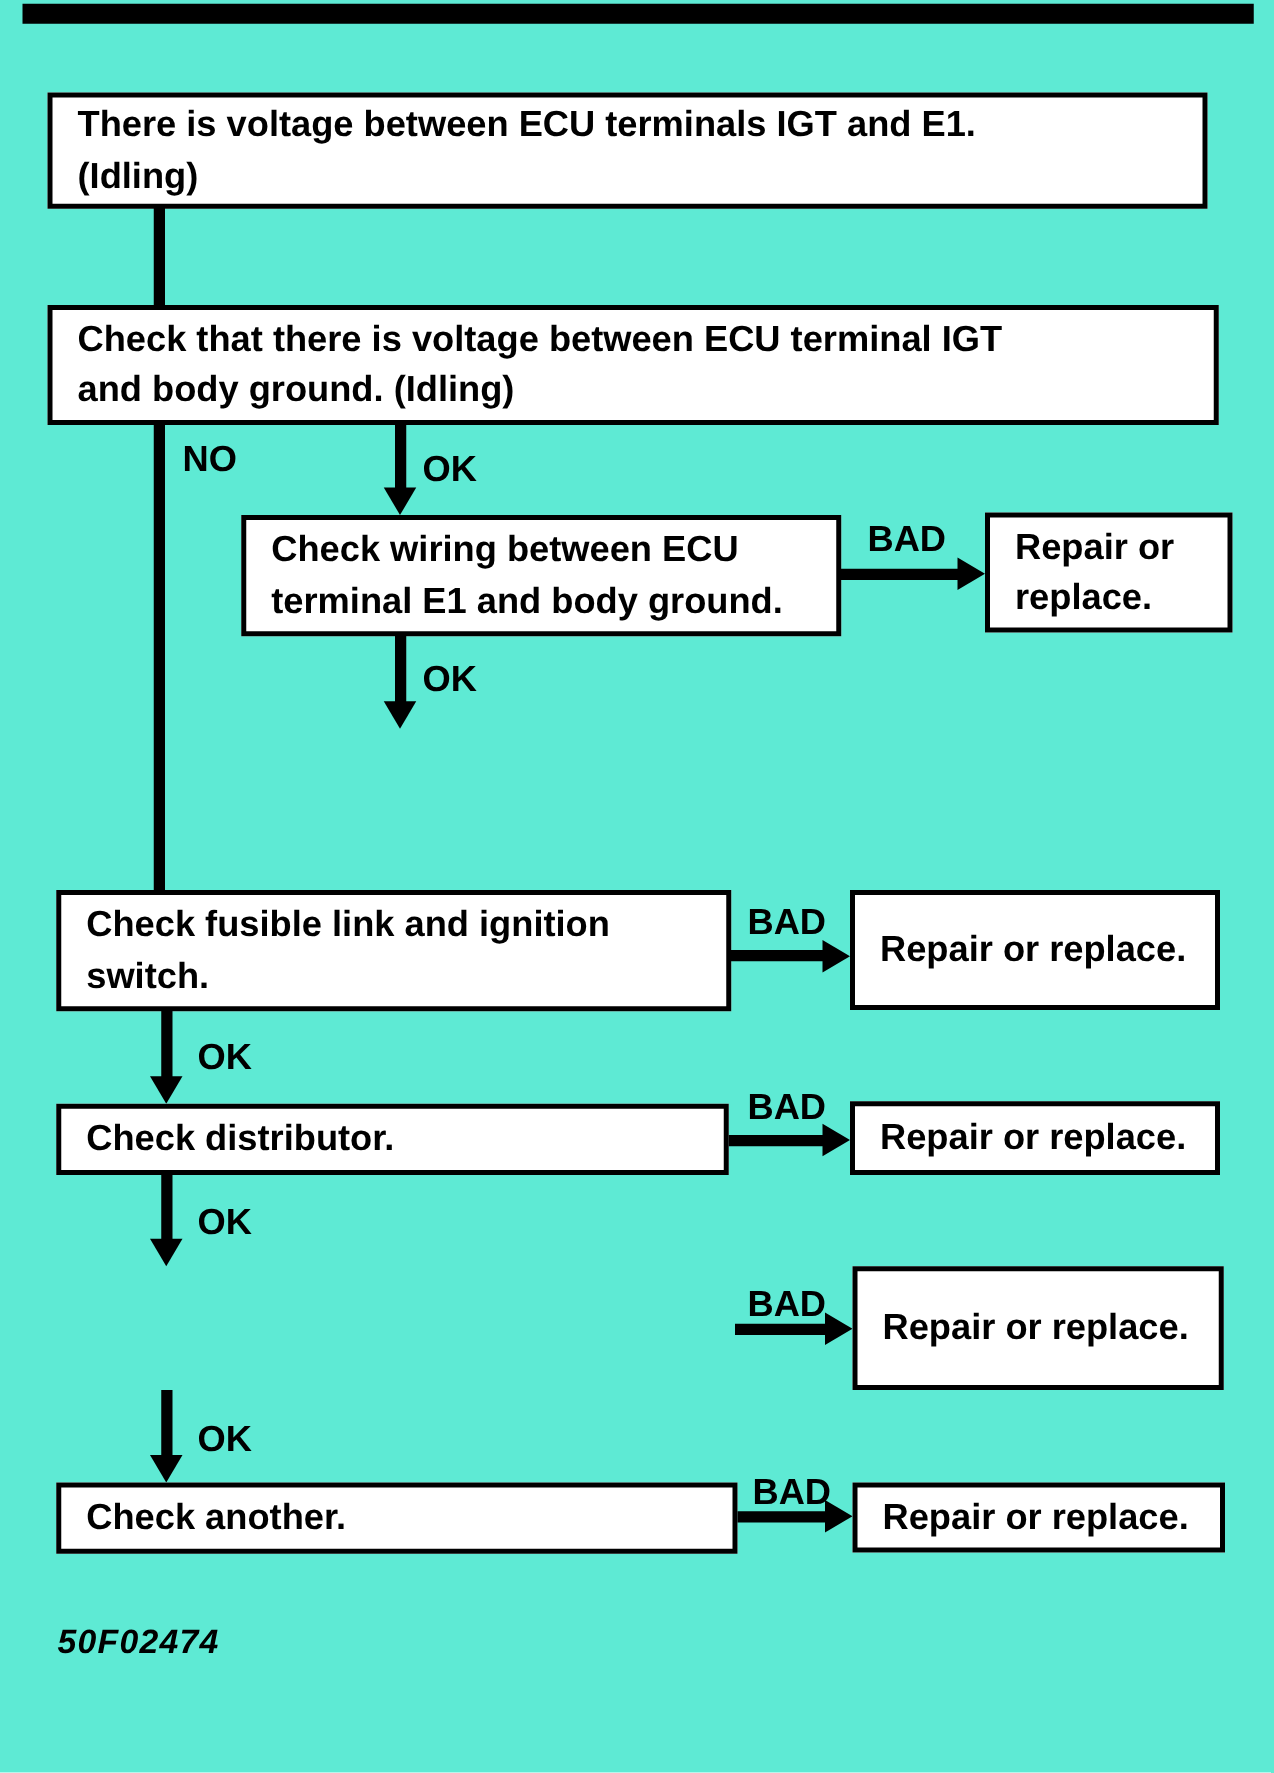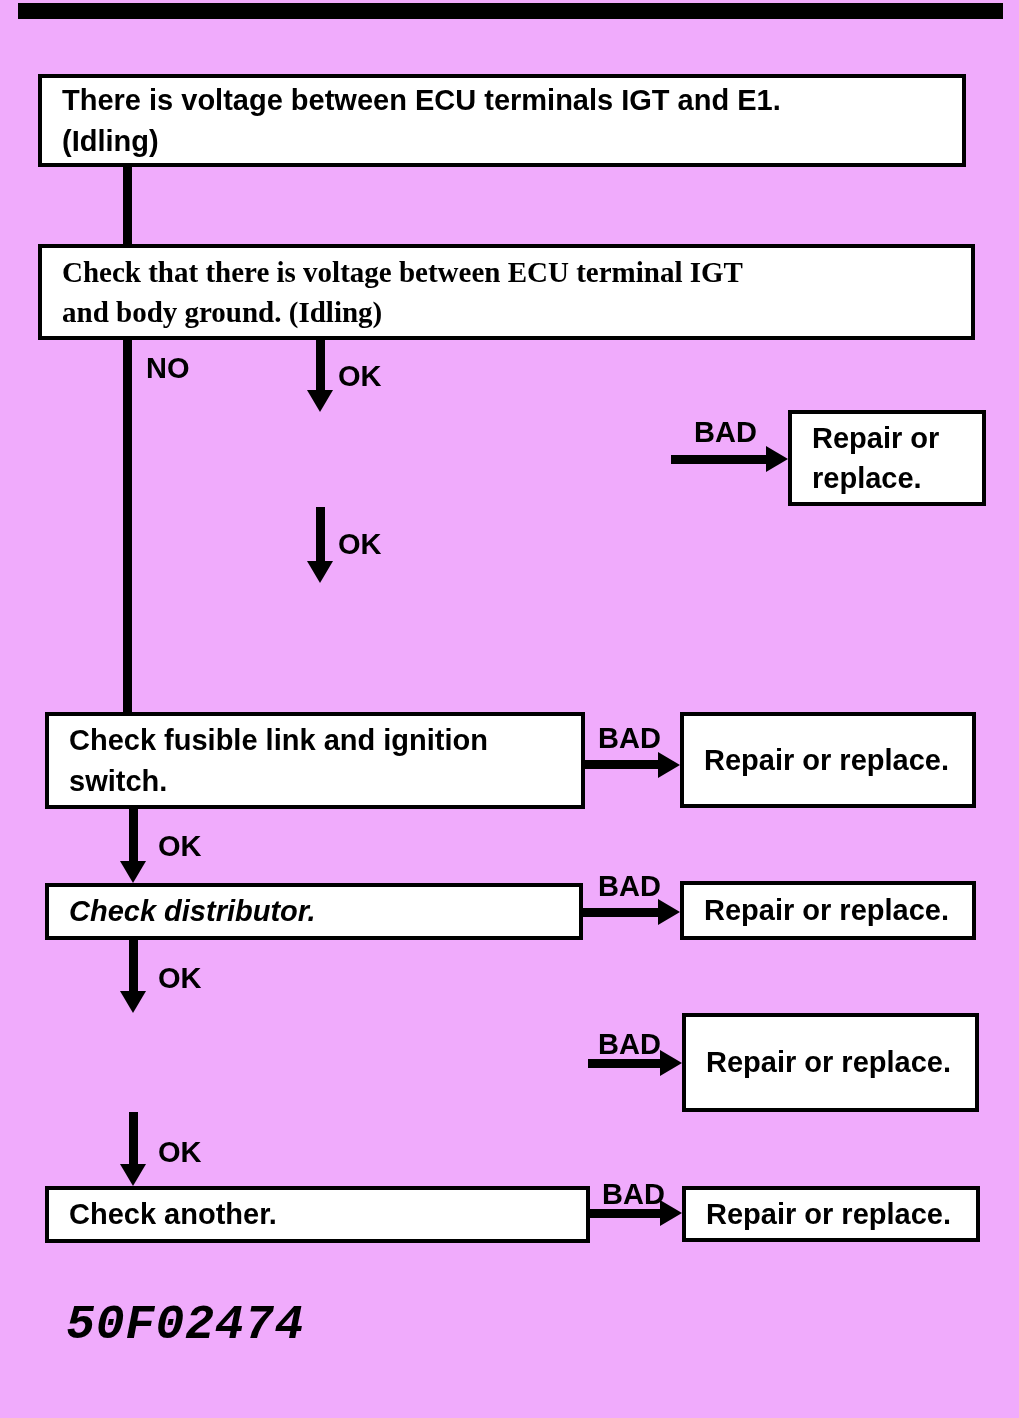--- a/index.html
+++ b/index.html
@@ -1,56 +1,58 @@
 <!DOCTYPE html>
 <html><head>
 <meta charset="utf-8">
 <style>
   html,body{margin:0;padding:0;background:#ffffff;}
-  #page{position:relative;width:1019px;height:1418px;background:#f0abfc;overflow:hidden;
+  #page{position:relative;width:1019px;height:1418px;background:#5eead4;overflow:hidden;
         font-family:"Liberation Sans",sans-serif;}
   .topbar{position:absolute;background:#000;}
   .node{position:absolute;border:4px solid #000;background:#fff;box-sizing:border-box;
         display:flex;align-items:center;padding:0 12px 0 20px;
         font-weight:bold;font-size:29px;line-height:1.38;color:#000;
         white-space:pre-line;}
   .vline{position:absolute;width:9px;background:#000;}
   .hline{position:absolute;height:9px;background:#000;}
   .arr-d{position:absolute;width:0;height:0;
          border-left:13px solid transparent;border-right:13px solid transparent;
          border-top:22px solid #000;}
   .arr-r{position:absolute;width:0;height:0;
          border-top:13px solid transparent;border-bottom:13px solid transparent;
          border-left:22px solid #000;}
   .elabel{position:absolute;font-weight:bold;font-size:29px;color:#000;}
-  .figcode{position:absolute;font-family:Liberation Mono, monospace;font-style:italic;
-           font-weight:bold;font-size:48px;color:#000;letter-spacing:1px;margin-left:20px;}
+  .figcode{position:absolute;font-family:Liberation Sans, sans-serif;font-style:italic;
+           font-weight:bold;font-size:27px;color:#000;letter-spacing:1px;}
 </style>
 </head>
 <body>
 
 <div id="page">
 
   <div class="topbar" style="left:18px;top:3px;width:985px;height:16px;"></div>
 
   <div class="node" style="left:38px;top:74px;width:928px;height:93px;">There is voltage between ECU terminals IGT and E1.
 (Idling)</div>
 
   <div class="vline" style="left:123px;top:165px;height:81px;"></div>
 
-  <div class="node" style="left:38px;top:244px;width:937px;height:96px;font-family:Liberation Serif, serif;">Check that there is voltage between ECU terminal IGT
+  <div class="node" style="left:38px;top:244px;width:937px;height:96px;">Check that there is voltage between ECU terminal IGT
 and body ground. (Idling)</div>
 
   <div class="vline" style="left:123px;top:338px;height:376px;"></div>
   <div class="elabel" style="left:146px;top:352px;">NO</div>
 
   <div class="vline" style="left:316px;top:338px;height:56px;"></div>
   <div class="arr-d" style="left:307px;top:390px;"></div>
   <div class="elabel" style="left:338px;top:360px;">OK</div>
 
+  <div class="node" style="left:193px;top:412px;width:480px;height:97px;">Check wiring between ECU
+terminal E1 and body ground.</div>
 
   <div class="hline" style="left:671px;top:455px;width:99px;"></div>
   <div class="arr-r" style="left:766px;top:446px;"></div>
   <div class="elabel" style="left:694px;top:416px;">BAD</div>
 
   <div class="node" style="left:788px;top:410px;width:198px;height:96px;">Repair or
 replace.</div>
 
   <div class="vline" style="left:316px;top:507px;height:57px;"></div>
   <div class="arr-d" style="left:307px;top:561px;"></div>
@@ -63,21 +65,21 @@
   <div class="hline" style="left:583px;top:760px;width:77px;"></div>
   <div class="arr-r" style="left:658px;top:752px;"></div>
   <div class="elabel" style="left:598px;top:722px;">BAD</div>
 
   <div class="node" style="left:680px;top:712px;width:296px;height:96px;">Repair or replace.</div>
 
   <div class="vline" style="left:129px;top:807px;height:56px;"></div>
   <div class="arr-d" style="left:120px;top:861px;"></div>
   <div class="elabel" style="left:158px;top:830px;">OK</div>
 
-  <div class="node" style="left:45px;top:883px;width:538px;height:57px;font-style:italic;">Check distributor.</div>
+  <div class="node" style="left:45px;top:883px;width:538px;height:57px;">Check distributor.</div>
 
   <div class="hline" style="left:583px;top:908px;width:77px;"></div>
   <div class="arr-r" style="left:658px;top:899px;"></div>
   <div class="elabel" style="left:598px;top:870px;">BAD</div>
 
   <div class="node" style="left:680px;top:881px;width:296px;height:59px;">Repair or replace.</div>
 
   <div class="vline" style="left:129px;top:938px;height:56px;"></div>
   <div class="arr-d" style="left:120px;top:991px;"></div>
   <div class="elabel" style="left:158px;top:962px;">OK</div>

